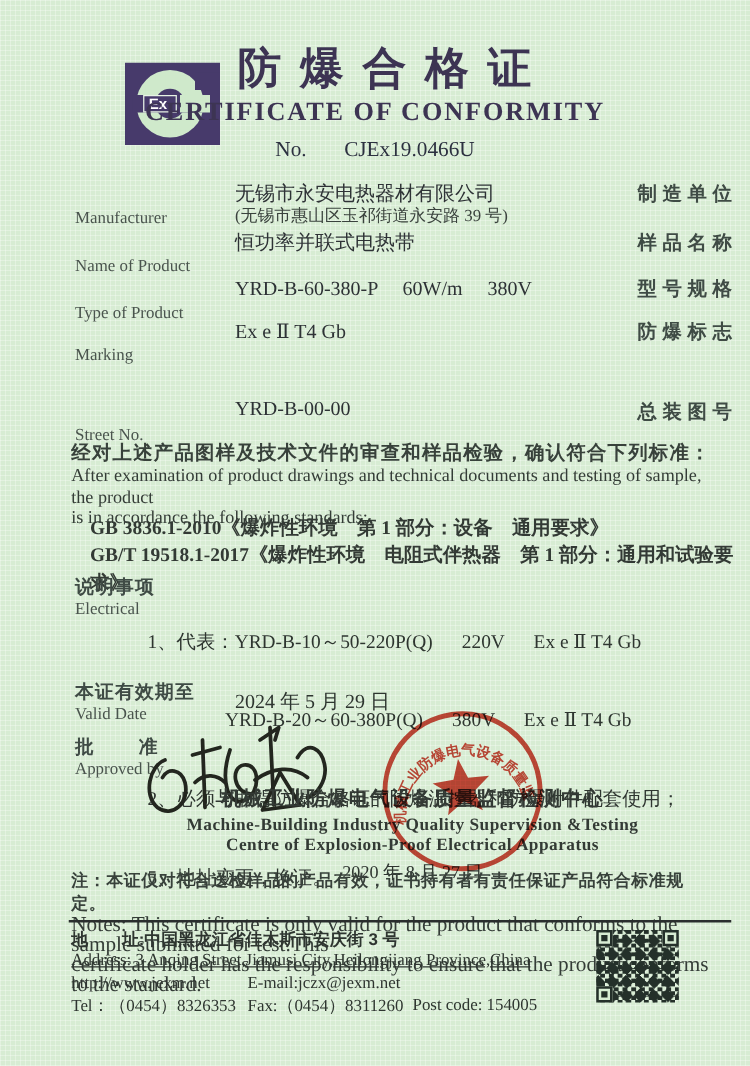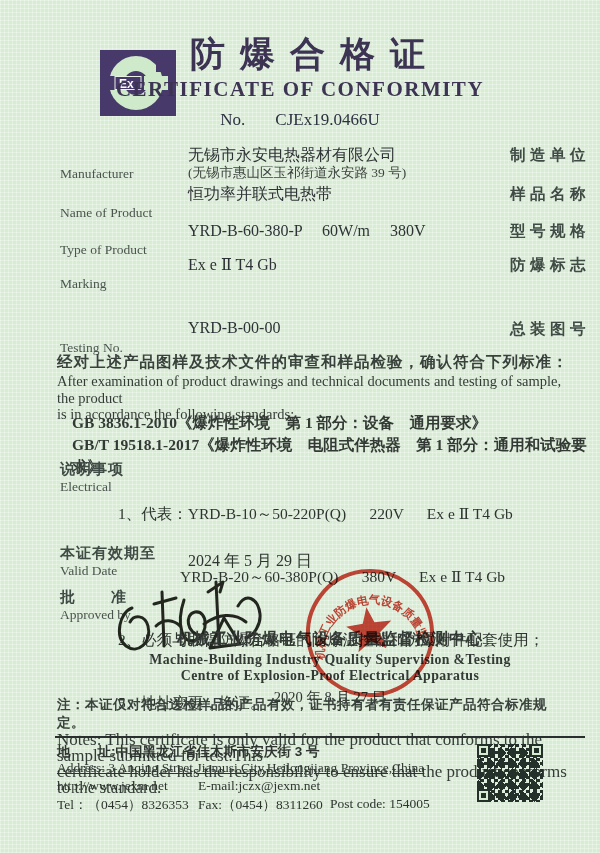--- a/index.html
+++ b/index.html
@@ -109,21 +109,21 @@
     <span class="len">Type of Product</span>
     <span class="fval">YRD-B-60-380-P　 60W/m　 380V</span>
   </div>
   <div class="abs frow" style="top:255px">
     <span class="lzh sans">防爆标志</span>
     <span class="len">Marking</span>
     <span class="fval">Ex e Ⅱ T4 Gb</span>
   </div>
   <div class="abs frow" style="top:319px">
     <span class="lzh sans">总装图号</span>
-    <span class="len">Testing No.</span>
+    <span class="len">Street No.</span>
     <span class="fval">YRD-B-00-00</span>
   </div>
 
   <div class="abs stmt">
     <div class="stmt-zh sans">经对上述产品图样及技术文件的审查和样品检验，确认符合下列标准：</div>
     <div class="stmt-en">After examination of product drawings and technical documents and testing of sample, the product</div>
     <div class="stmt-en">is in accordance the following standards:</div>
   </div>
 
   <div class="abs standards">

